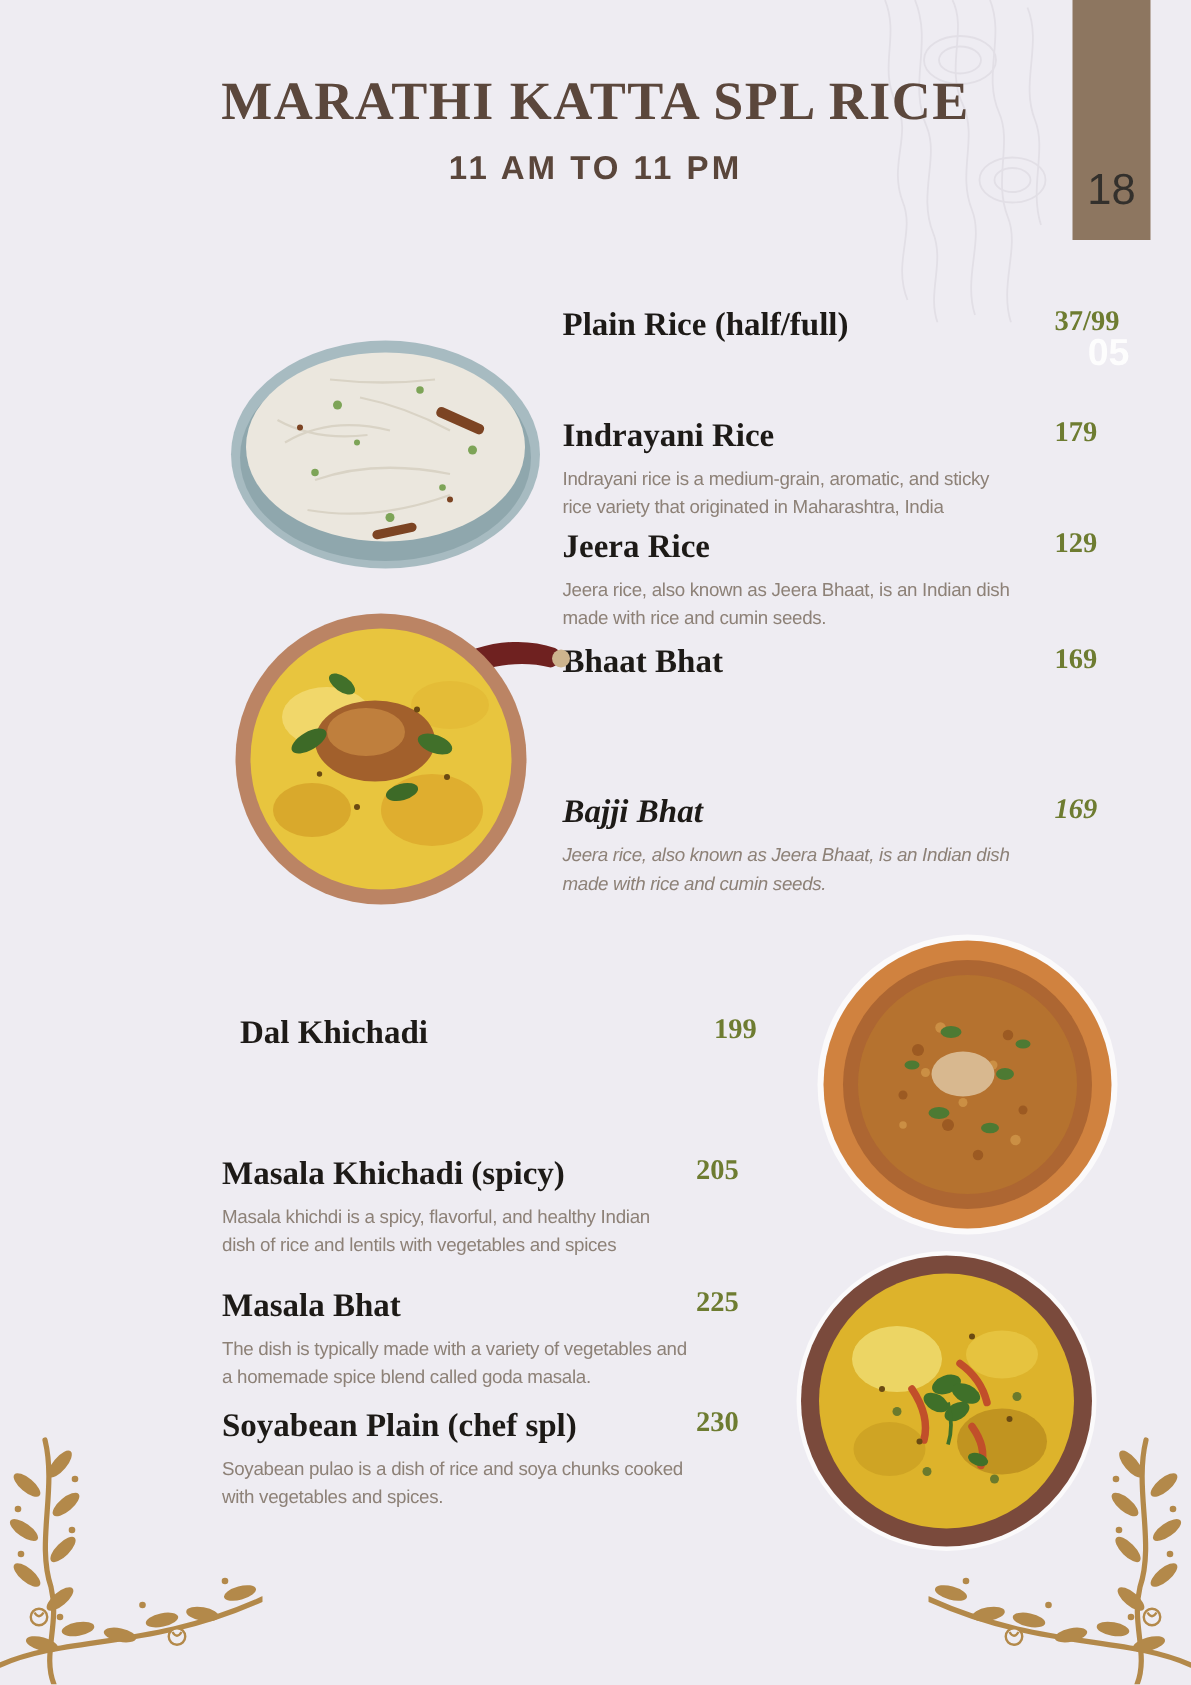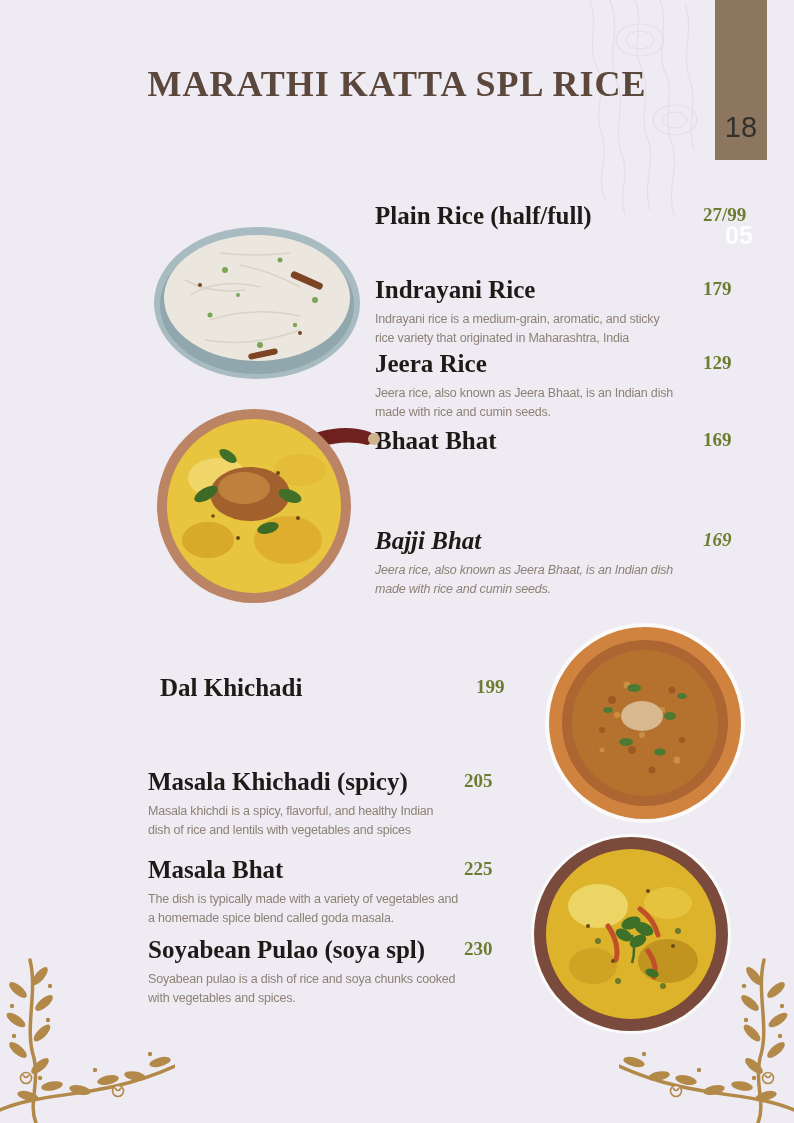--- a/index.html
+++ b/index.html
@@ -12,21 +12,20 @@
   }
   .page { position:absolute; inset:0; }
 
   
   .page-title {
     position:absolute; top:46px; left:0; width:794px;
     text-align:center;
     font-family:"Liberation Serif", serif;
     font-weight:700; font-size:36px; letter-spacing:1px;
     color:#5b473c;
-    margin-top:17px;
   }
   .page-subtitle {
     position:absolute; top:99px; left:0; width:794px;
     text-align:center;
     font-weight:700; font-size:22px; letter-spacing:2px;
     color:#5a463b;
   }
   .page-num-block {
     position:absolute; left:715px; top:0; width:52px; height:160px;
     background:#8d7660;
@@ -40,21 +39,21 @@
   .watermark {
     position:absolute; left:718px; top:221px; width:42px;
     text-align:center; font-weight:700; font-size:25px;
     color:#ffffff; opacity:0.9;
   }
 
   
   .menu-item { position:absolute; }
   .menu-item .dish-name {
     font-family:"Liberation Serif", serif;
-    font-weight:700; font-size:25px; line-height:26px;
+    font-weight:700; font-size:22px; line-height:26px;
     color:#1d1a17;
   }
   .menu-item .dish-price {
     position:absolute; top:1px;
     font-family:"Liberation Serif", serif;
     font-weight:700; font-size:19px;
     color:#6e7c31;
   }
   .menu-item .dish-desc {
     margin-top:7px;
@@ -92,28 +91,29 @@
       <ellipse cx="95" cy="120" rx="12" ry="8"></ellipse>
       <ellipse cx="95" cy="120" rx="22" ry="15"></ellipse>
     </g>
   </svg>
 
   <div class="page-num-block">
     <div class="page-num">18</div>
   </div>
 
   <h1 class="page-title">MARATHI KATTA SPL RICE</h1>
+  <div class="page-subtitle">11 AM TO 11 PM</div>
 
   <div class="watermark">05</div>
 
   <div class="col-right">
 
     <div class="menu-item" style="top:203px;">
       <h3 class="dish-name">Plain Rice (half/full)</h3>
-      <span class="dish-price">27/99</span>
+      <span class="dish-price">37/99</span>
     </div>
 
     <div class="menu-item" style="top:277px;">
       <h3 class="dish-name">Indrayani Rice</h3>
       <span class="dish-price">179</span>
       <p class="dish-desc">Indrayani rice is a medium-grain, aromatic, and sticky
 rice variety that originated in Maharashtra, India</p>
     </div>
 
     <div class="menu-item" style="top:351px;">
@@ -151,21 +151,21 @@
     </div>
 
     <div class="menu-item" style="top:857px;">
       <h3 class="dish-name">Masala Bhat</h3>
       <span class="dish-price">225</span>
       <p class="dish-desc">The dish is typically made with a variety of vegetables and
 a homemade spice blend called goda masala.</p>
     </div>
 
     <div class="menu-item" style="top:937px;">
-      <h3 class="dish-name">Soyabean Pulao (soya spl)</h3>
+      <h3 class="dish-name">Soyabean Plain (chef spl)</h3>
       <span class="dish-price">230</span>
       <p class="dish-desc">Soyabean pulao is a dish of rice and soya chunks cooked
 with vegetables and spices.</p>
     </div>
   </div>
 
   <svg class="photo" style="left:150px; top:225px;" width="214" height="156" viewBox="0 0 214 156">
     <ellipse cx="107" cy="78" rx="103" ry="76" fill="#a7bbc1"></ellipse>
     <ellipse cx="107" cy="80" rx="97" ry="69" fill="#8fa7ad"></ellipse>
     <ellipse cx="107" cy="73" rx="93" ry="63" fill="#ebe7de"></ellipse>

